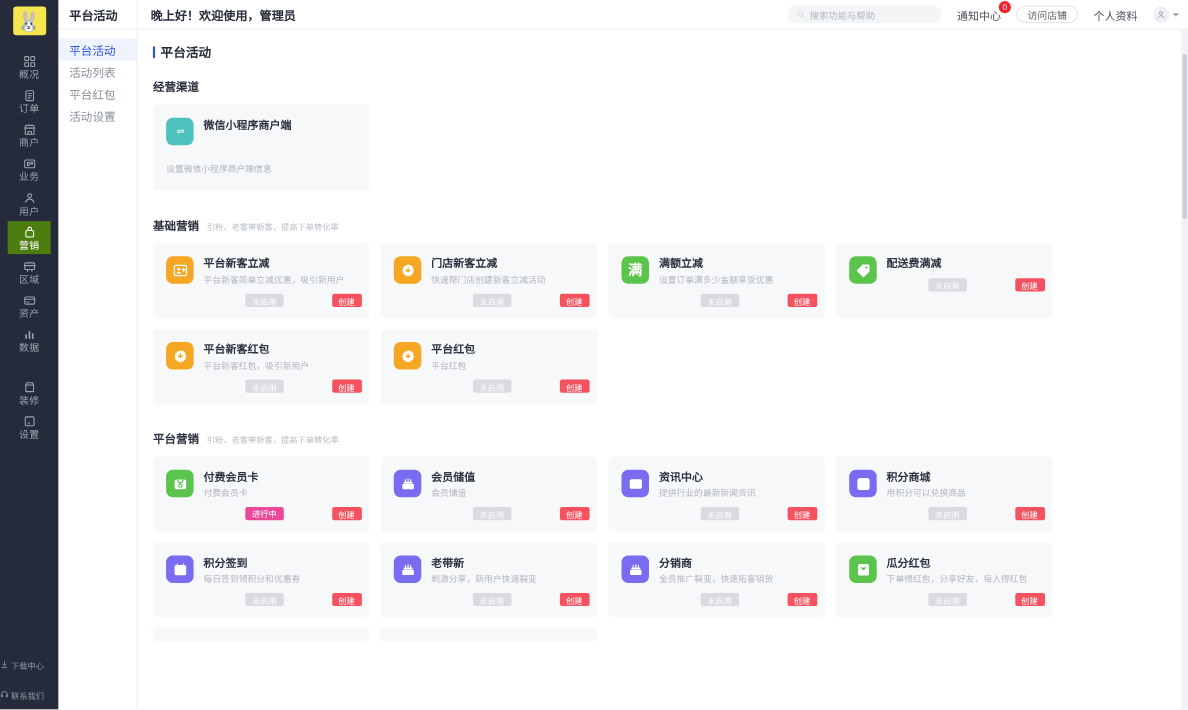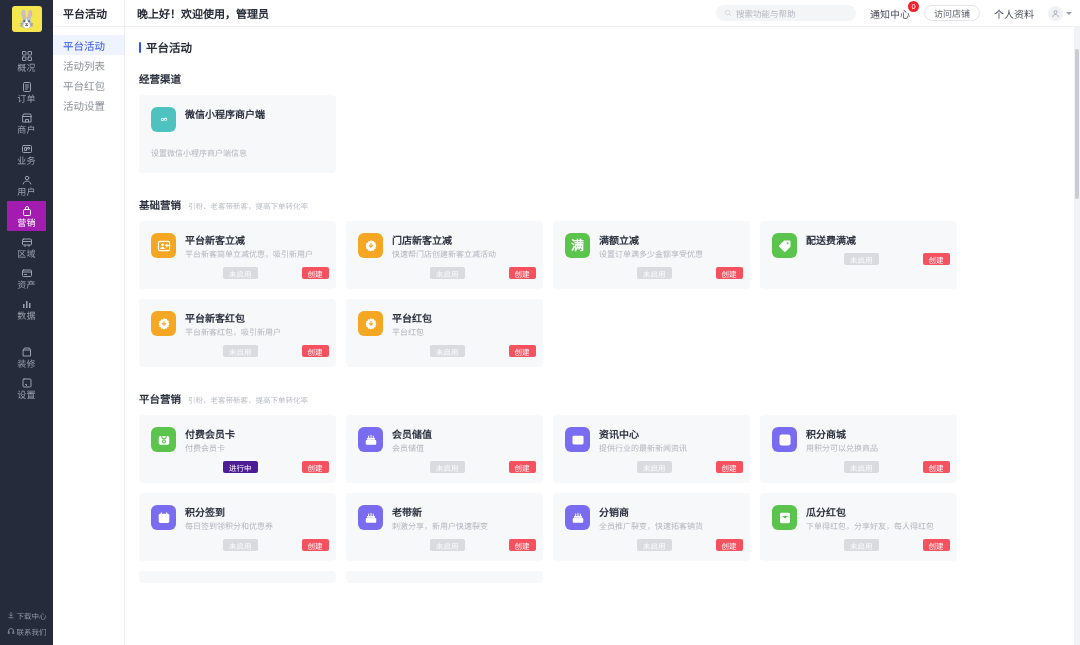--- a/index.html
+++ b/index.html
@@ -26,25 +26,25 @@
   .logo .bunny { font-size:17px; line-height:1; filter:saturate(1.2); }
   .rail-item {
     width:39px; height:30px; display:flex; flex-direction:column;
     align-items:center; justify-content:center; gap:1px;
     margin-bottom:1px; cursor:pointer; color:#9aa1af;
   }
   .rail-item.spacer-gap { margin-top:18px;justify-content:center; }
   .rail-item .ri-ico { width:12px; height:12px; display:block; }
   .rail-item .ri-ico svg { display:block; width:12px; height:12px; }
   .rail-item .ri-label { font-size:9px; line-height:10px; letter-spacing:.3px; }
-  .rail-item.active { background:#a21caf; color:#fff; }
+  .rail-item.active { background:#4d7c0f; color:#fff; }
   .rail-bottom { position:absolute; bottom:6px; left:0; width:53px; }
   .rail-bottom .rb {
-    display:flex; align-items:center; justify-content:center; gap:2px;
-    height:16px; font-size:7.5px; color:#8d94a2; cursor:pointer;
+    display:flex; align-items:center; gap:2px;
+    height:16px; font-size:7.5px; color:#8d94a2; cursor:pointer;margin-top:11px;
   }
   .rail-bottom .rb svg { width:8px; height:8px; }
 
   
   .subnav {
     width:72px; flex:0 0 72px; background:#fff;
     border-right:1px solid #eceef2; display:flex; flex-direction:column;
   }
   .subnav-head {
     height:27px; display:flex; align-items:center; padding-left:10px;
@@ -136,21 +136,21 @@
   .card-body { min-width:0; flex:1; padding-top:1px; }
   .card-title { font-size:10px; color:#2d3340; font-weight:bold; line-height:13px; }
   .card-desc { font-size:8px; color:#b2b6bf; line-height:12px; margin-top:2px; }
   .card-desc.below { margin-top:16px; }
   .badges { display:flex; gap:6px; margin-top:6px; }
   .badge {
     height:12px; padding:0 6px; border-radius:2px; font-size:7.5px;
     display:flex; align-items:center; justify-content:center; white-space:nowrap;margin-left:38px;
   }
   .badge.status-off { background:#d9dbe0; color:#fbfbfc; }
-  .badge.status-on  { background:#4c1d95; color:#fff;font-family:Liberation Mono, monospace; }
+  .badge.status-on  { background:#ec4899; color:#fff;font-family:Liberation Mono, monospace; }
   .badge.action     { background:#f5515f; color:#fff; cursor:pointer; }
   .card.partial { height:12px; padding:0; overflow:hidden; background:#f7f8fa; }
 </style>
 </head>
 <body>
 
 <div class="app">
 
   <nav class="rail">
     <div class="logo">

